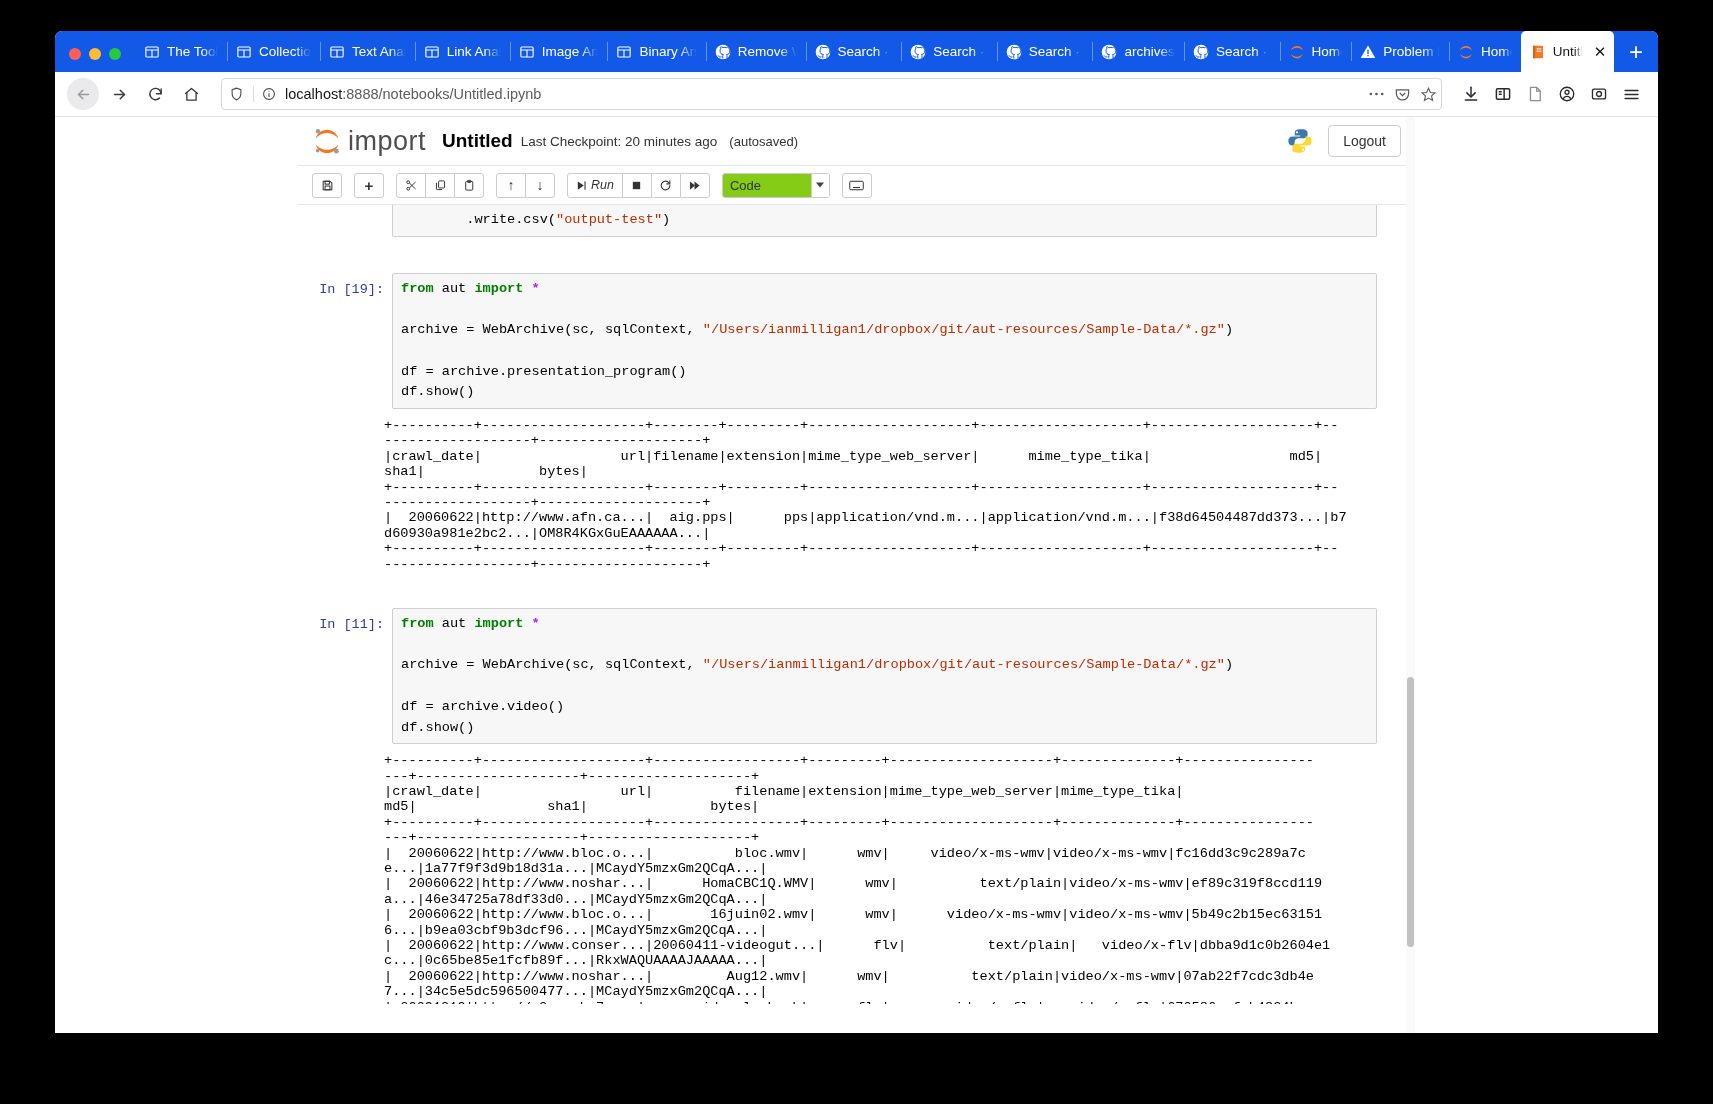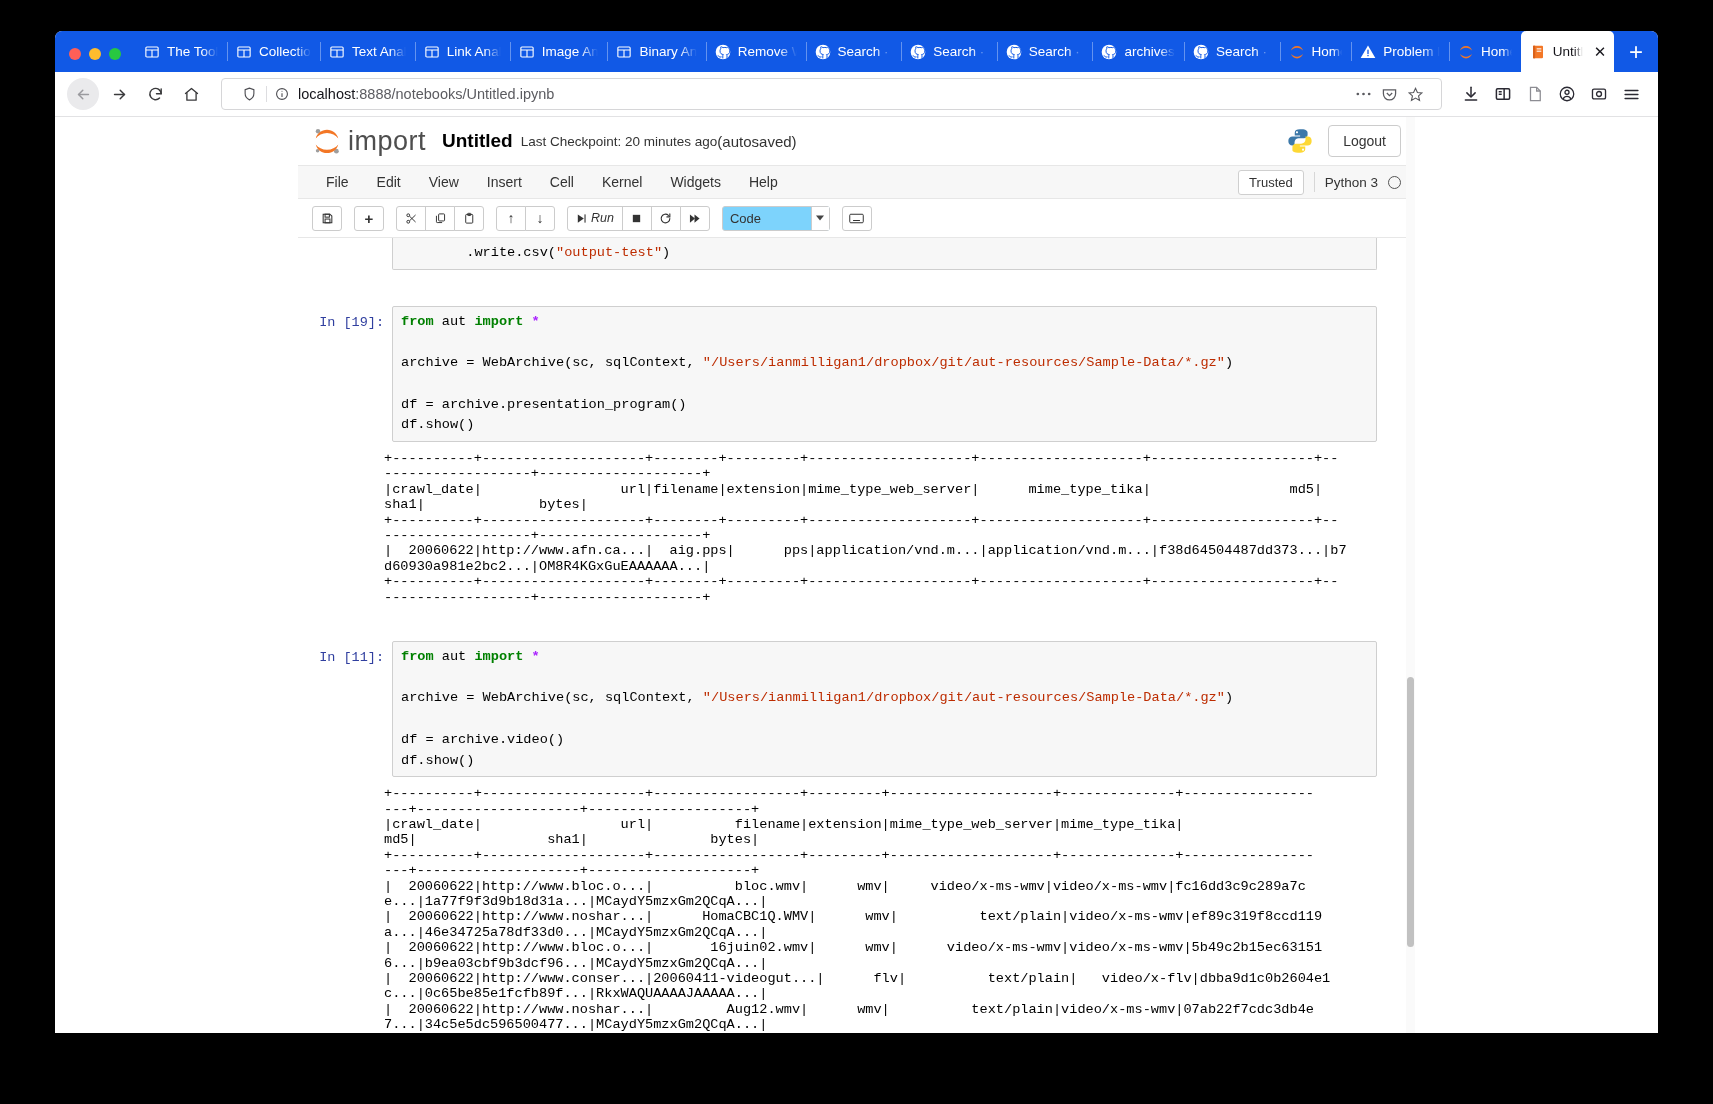--- a/index.html
+++ b/index.html
@@ -91,21 +91,21 @@
     width:32px;height:32px;border-radius:4px;
     display:flex;align-items:center;justify-content:center;
     color:#3a3a3c; flex:0 0 auto;
   }
   .navbtn.back{ background:#eaeaec; border-radius:50%; color:#9a9a9e; }
   .urlbar{
     flex:1 1 auto; height:30px; margin:0 10px;
     background:#ffffff;
     border:1px solid #d6d6d8; border-radius:4px;
     display:flex; align-items:center; gap:0;
-    padding:0 14px; min-width:0;
+    padding:0 1px; min-width:0;
   }
   .urlbar .shield{ width:26px;height:22px;display:flex;align-items:center;justify-content:center;color:#4d4d52;}
   .urlbar .sep{ width:1px;height:16px;background:#dddde0;margin:0 4px;}
   .urlbar .info{ width:22px;height:22px;display:flex;align-items:center;justify-content:center;color:#4d4d52;}
   .urltext{
     font-size:14.5px; color:#5b5b60; padding-left:5px;
     white-space:nowrap; overflow:hidden;
   }
   .urltext b{ color:#15141a; font-weight:400; }
   .url-right{ display:flex;align-items:center;gap:2px;margin-left:auto;}
@@ -140,21 +140,21 @@
     height:48px;
     display:flex; align-items:center;
     padding:0 14px;
     border-bottom:1px solid #e7e7e7;
   }
   .jp-logo{ display:flex; align-items:center; gap:6px; margin-right:16px;}
   .jp-logo-mark{ width:30px; height:30px; display:block;}
   .jp-logo-text{ font-size:27px; color:#4e4e4e; letter-spacing:.5px; font-weight:300;}
   .nb-name{ font-size:19px; color:#000; font-weight:600; }
   .nb-checkpoint{ font-size:13.5px; color:#333; margin-left:8px;}
-  .nb-autosaved{ font-size:15px; color:#333; }
+  .nb-autosaved{ font-size:13px; color:#333; margin-left:12px;}
   .jp-header-right{ margin-left:auto; display:flex; align-items:center; gap:14px;}
   .py-logo{ width:28px; height:28px; display:block;}
   .logout-btn{
     border:1px solid #cccccc; border-radius:4px;
     background:#fff; color:#333; font-size:14px;
     padding:7px 14px;
   }
 
   
   .jp-menubar{
@@ -194,21 +194,21 @@
     padding:0 5px;
     box-sizing:border-box;
   }
   .tb-group .tb-btn:first-child{margin-left:0;border-radius:3px 0 0 3px;}
   .tb-group .tb-btn:last-child{border-radius:0 3px 3px 0;}
   .tb-group .tb-btn:only-child{border-radius:3px;}
   .tb-btn.run{ padding:0 8px; gap:4px;font-style:italic;}
   .celltype-select{
     height:25px; width:108px;
     border:1px solid #cccccc; border-radius:3px;
-    background:#7dd3fc; font-size:13px; color:#333;
+    background:#84cc16; font-size:13px; color:#333;
     display:flex; align-items:center; padding:0 0 0 7px;
     position:relative;
     box-sizing:border-box;
     margin-right:12px;
   }
   .celltype-select .arrowbox{
     position:absolute; right:0; top:0; bottom:0; width:17px;
     border-left:1px solid #cccccc;
     display:flex;align-items:center;justify-content:center;
     background:#fff;
@@ -566,36 +566,20 @@
             <svg viewBox="0 0 24 24" width="28" height="28">
               <path d="M11.9 2c-2.6 0-4.4.9-4.4 2.9v2.4h4.6v.8H5.6C3.5 8.1 2 9.4 2 12s1.4 3.8 3.5 3.8h1.8v-2.6c0-2.1 1.7-3.5 3.7-3.5h4.4c1.8 0 3.1-1.3 3.1-2.9V4.9C18.5 3.1 16.4 2 13.9 2zM9.4 3.7c.5 0 .9.4.9.9s-.4.9-.9.9-.9-.4-.9-.9.4-.9.9-.9z" fill="#3C78A9"></path>
               <path d="M12.1 22c2.6 0 4.4-.9 4.4-2.9v-2.4h-4.6v-.8h6.5c2.1 0 3.6-1.3 3.6-3.9s-1.4-3.8-3.5-3.8h-1.8v2.6c0 2.1-1.7 3.5-3.7 3.5H8.6c-1.8 0-3.1 1.3-3.1 2.9v2.9C5.5 20.9 7.6 22 10.1 22z" fill="#FDD835"></path>
               <circle cx="14.6" cy="19.4" r=".9" fill="#fff"></circle>
             </svg>
           </span>
           <button class="logout-btn">Logout</button>
         </div>
       </div>
 
-      <div class="jp-menubar" id="menubar">
-        <div class="menu-item">File</div>
-          <div class="menu-item">Edit</div>
-          <div class="menu-item">View</div>
-          <div class="menu-item">Insert</div>
-          <div class="menu-item">Cell</div>
-          <div class="menu-item">Kernel</div>
-          <div class="menu-item">Widgets</div>
-          <div class="menu-item">Help</div>
-          <div class="menubar-right">
-          <span class="trusted">Trusted</span>
-          <span class="mb-sep"></span>
-          <span class="kernel-name">Python 3</span>
-          <span class="kernel-idle"></span>
-        </div>
-      </div>
 
       <div class="jp-toolbar">
         <div class="tb-group">
           <div class="tb-btn">
             <svg width="13" height="13" viewBox="0 0 24 24" fill="none" stroke="currentColor" stroke-width="1.9">
                 <path d="M4 4h12.5L20 7.5V20H4z"></path>
                 <rect x="7.5" y="4" width="8" height="5.5"></rect>
                 <rect x="7.5" y="13" width="9" height="7"></rect>
               </svg>
           </div>

